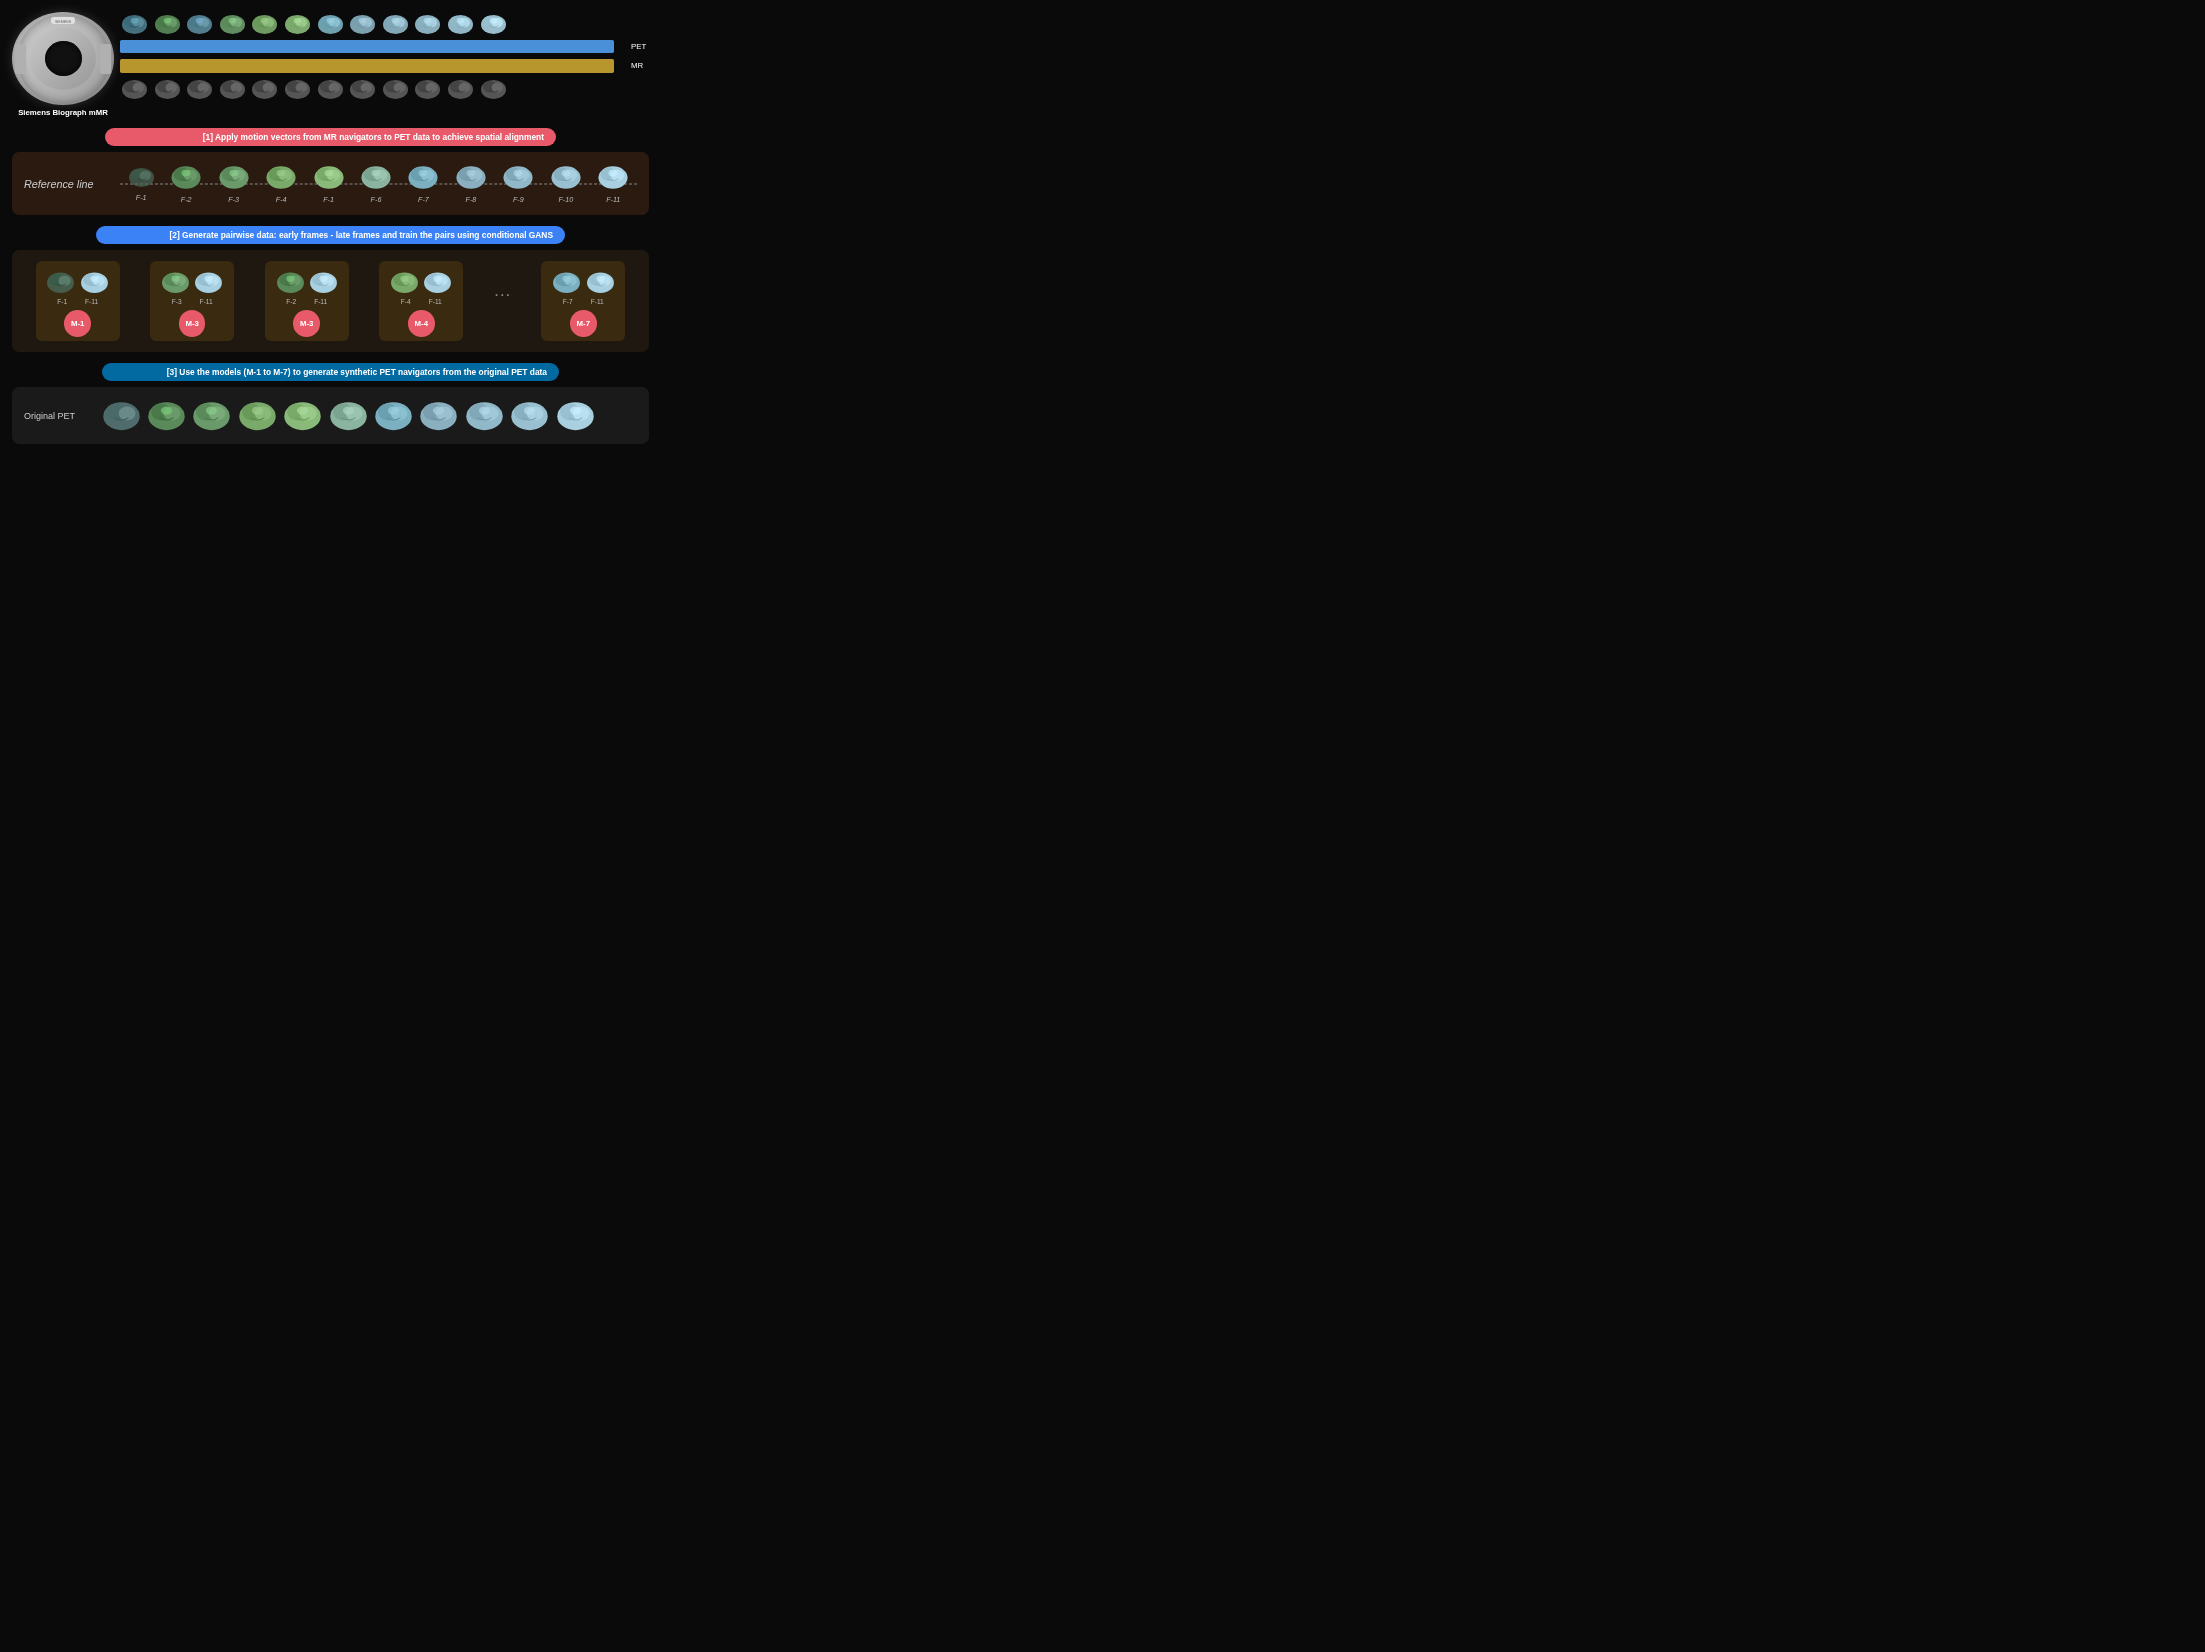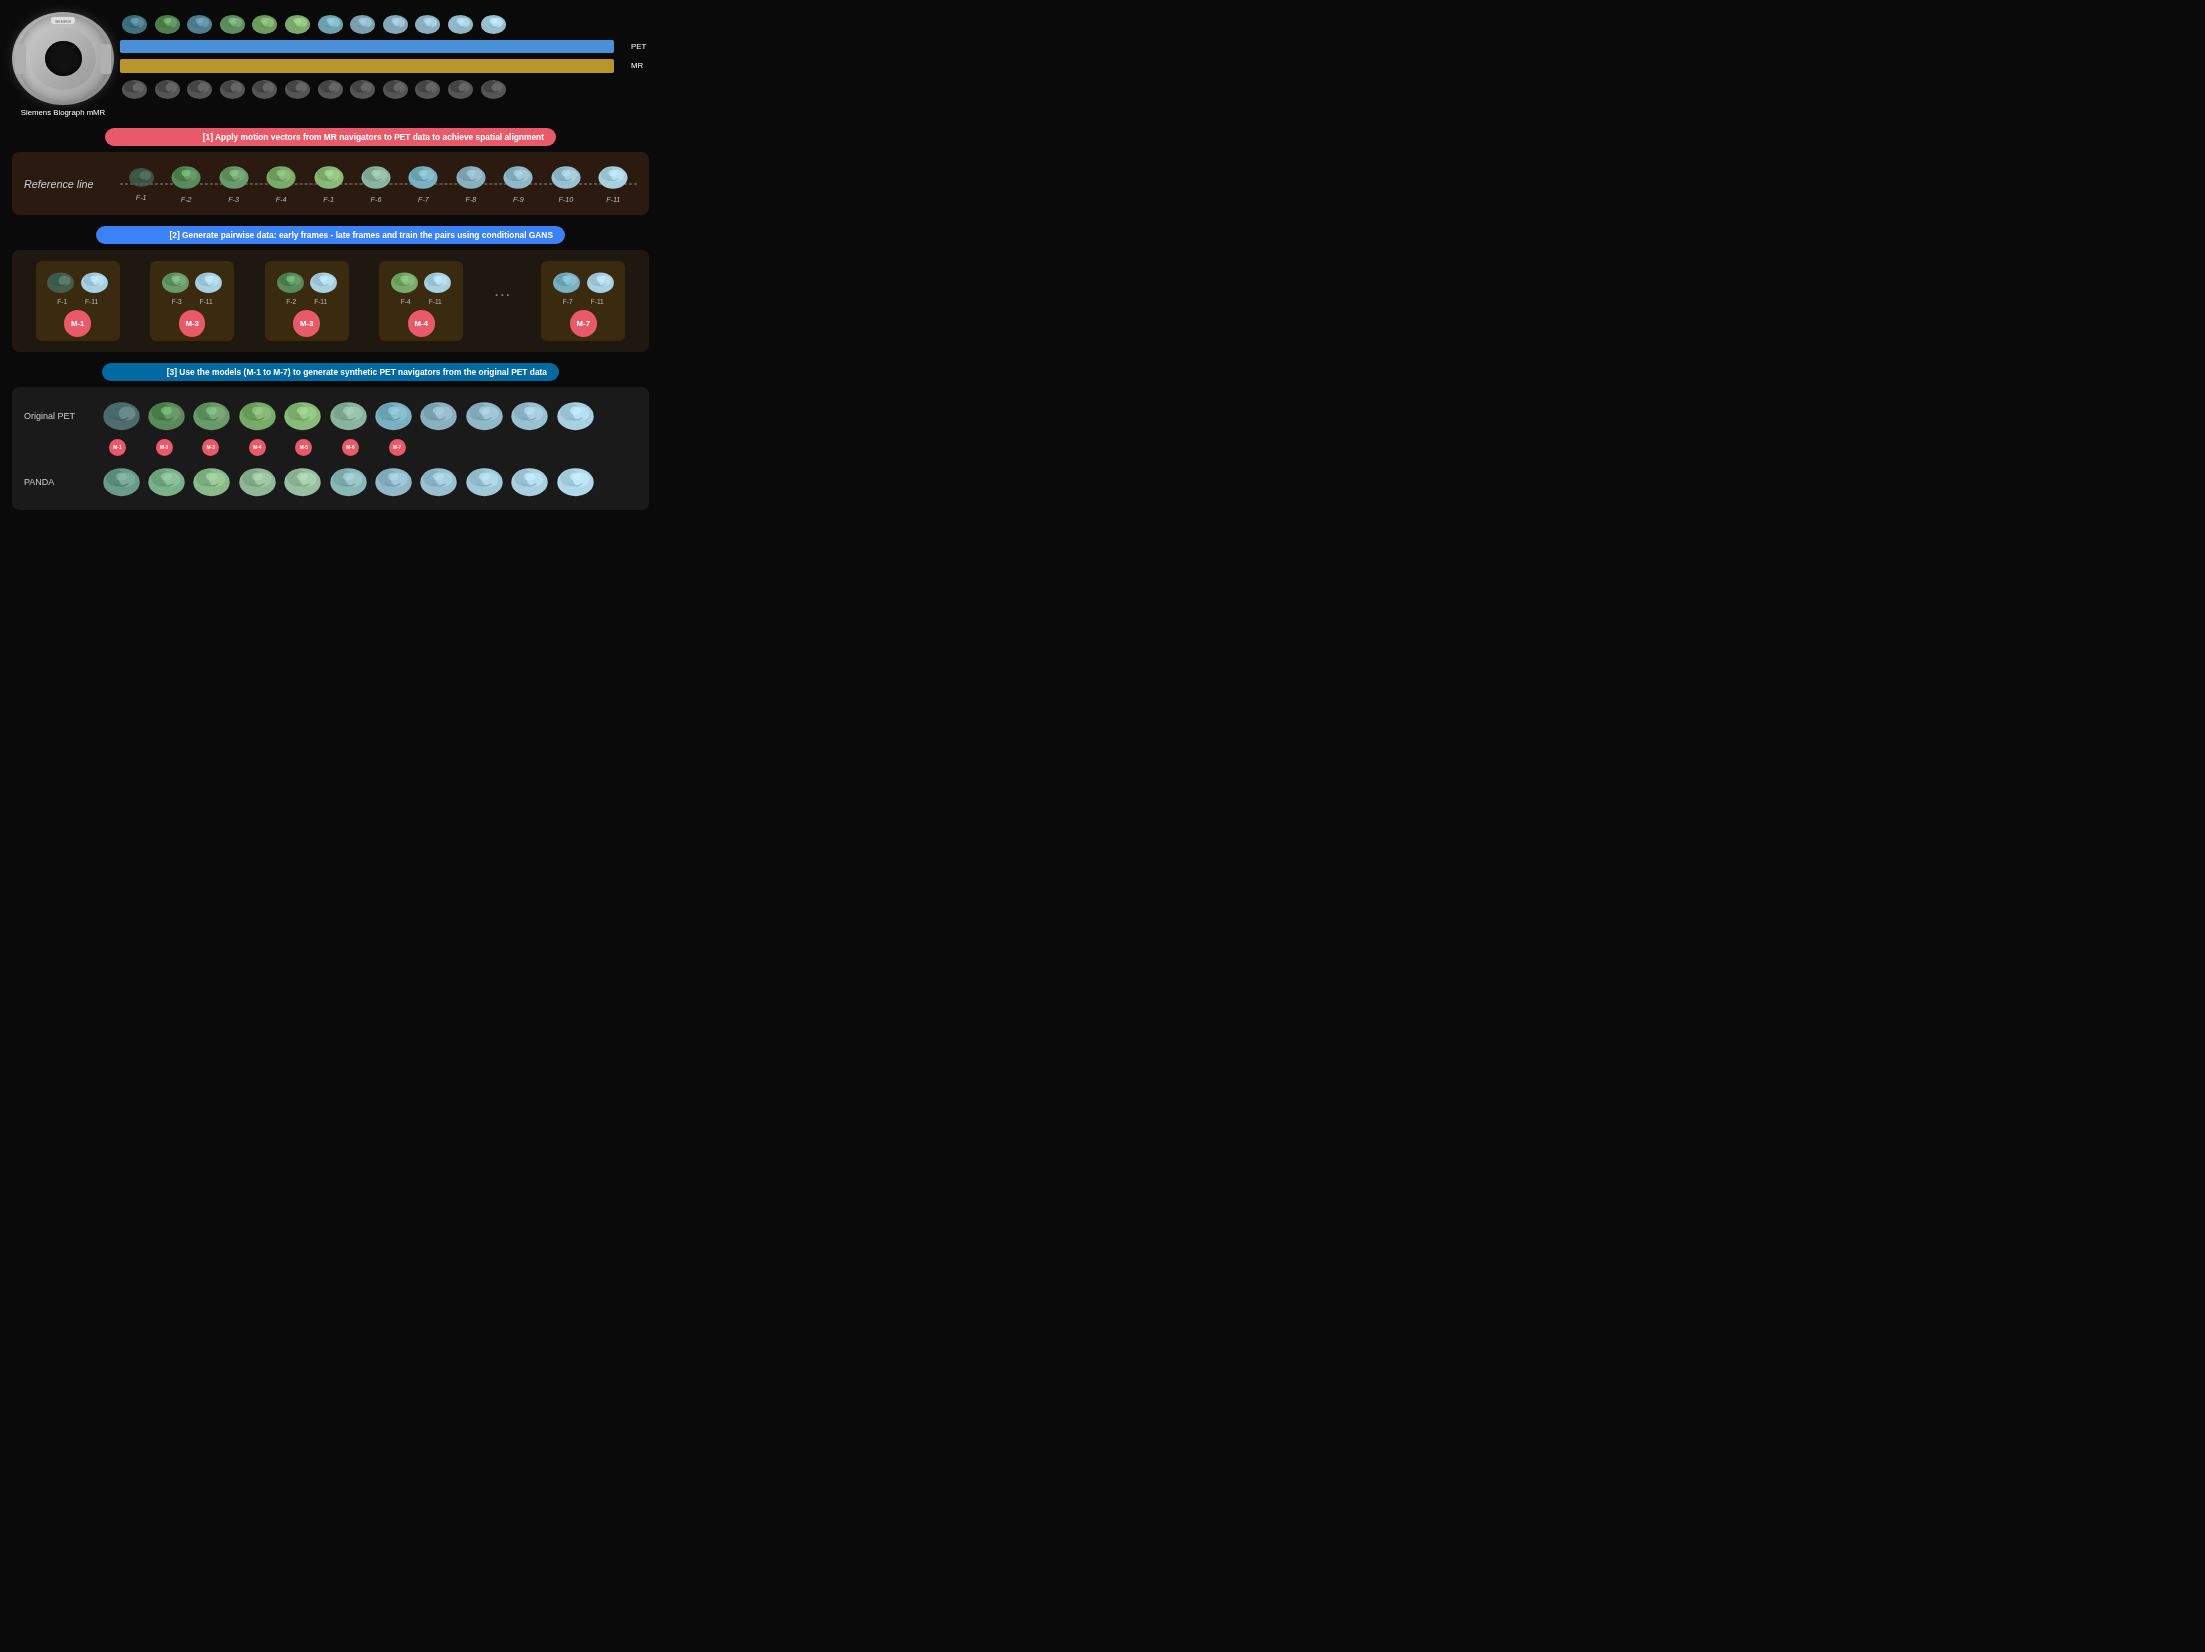--- a/index.html
+++ b/index.html
@@ -30,21 +30,21 @@
       background: radial-gradient(ellipse at 40% 40%, #e8e8e8, #c0c0c0, #888);
       position: relative;
       display: flex;
       align-items: center;
       justify-content: center;
       box-shadow: 0 0 12px rgba(255,255,255,0.15), inset 0 0 18px rgba(0,0,0,0.3);
     }
     .scanner-label {
       color: #fff;
       font-size: 7.8px;
-      font-weight: normal;
+      font-weight: bold;
       margin-top: 3px;
       text-align: left;
     }
 
     .brains-column {
       flex: 1;
       display: flex;
       flex-direction: column;
       gap: 2.4px;
     }
@@ -220,21 +220,21 @@
 
     
     .panel-dark-panel {
       background: #1a1a1a;
       border-radius: 7.2px;
       padding: 10.8px 12px;
       margin-bottom: 6px;
     }
     .panda-section {
       display: flex;
-      flex-direction: column;
+      flex-direction: row;
       gap: 6px;
     }
     .panda-row {
       display: flex;
       align-items: center;
       gap: 3.6px;
     }
     .panda-row-label {
       width: 72px;
       font-size: 9px;

